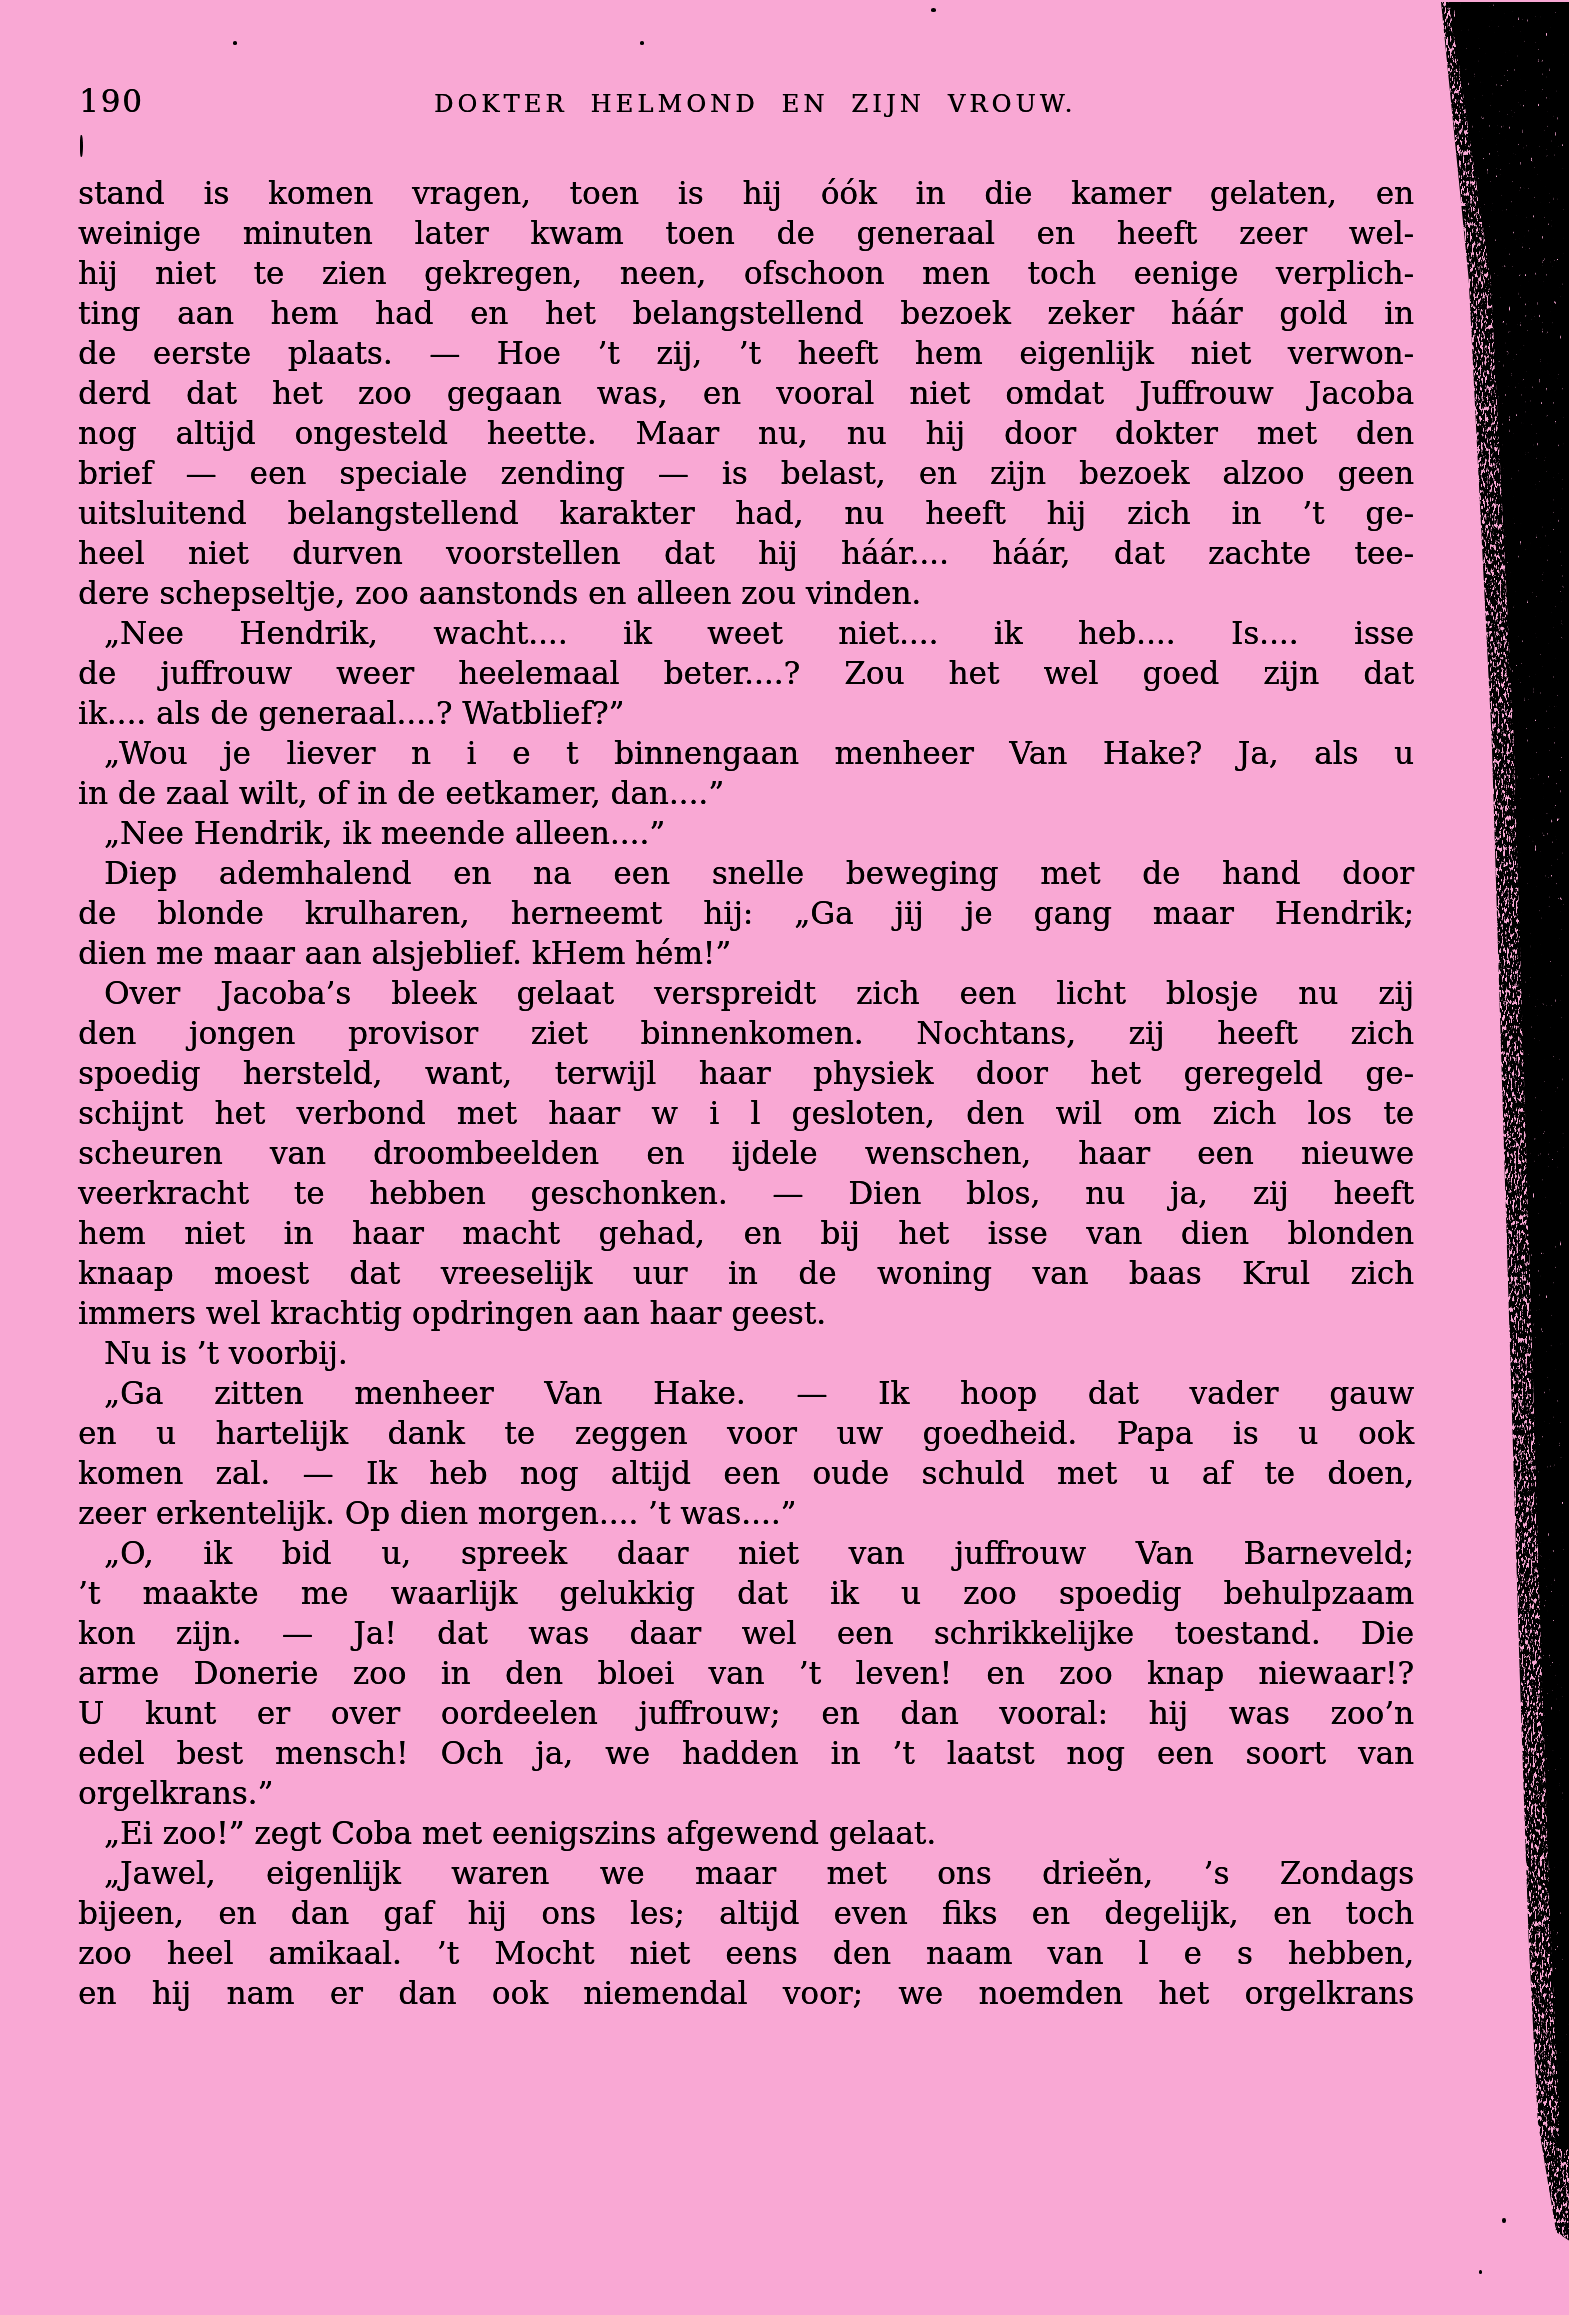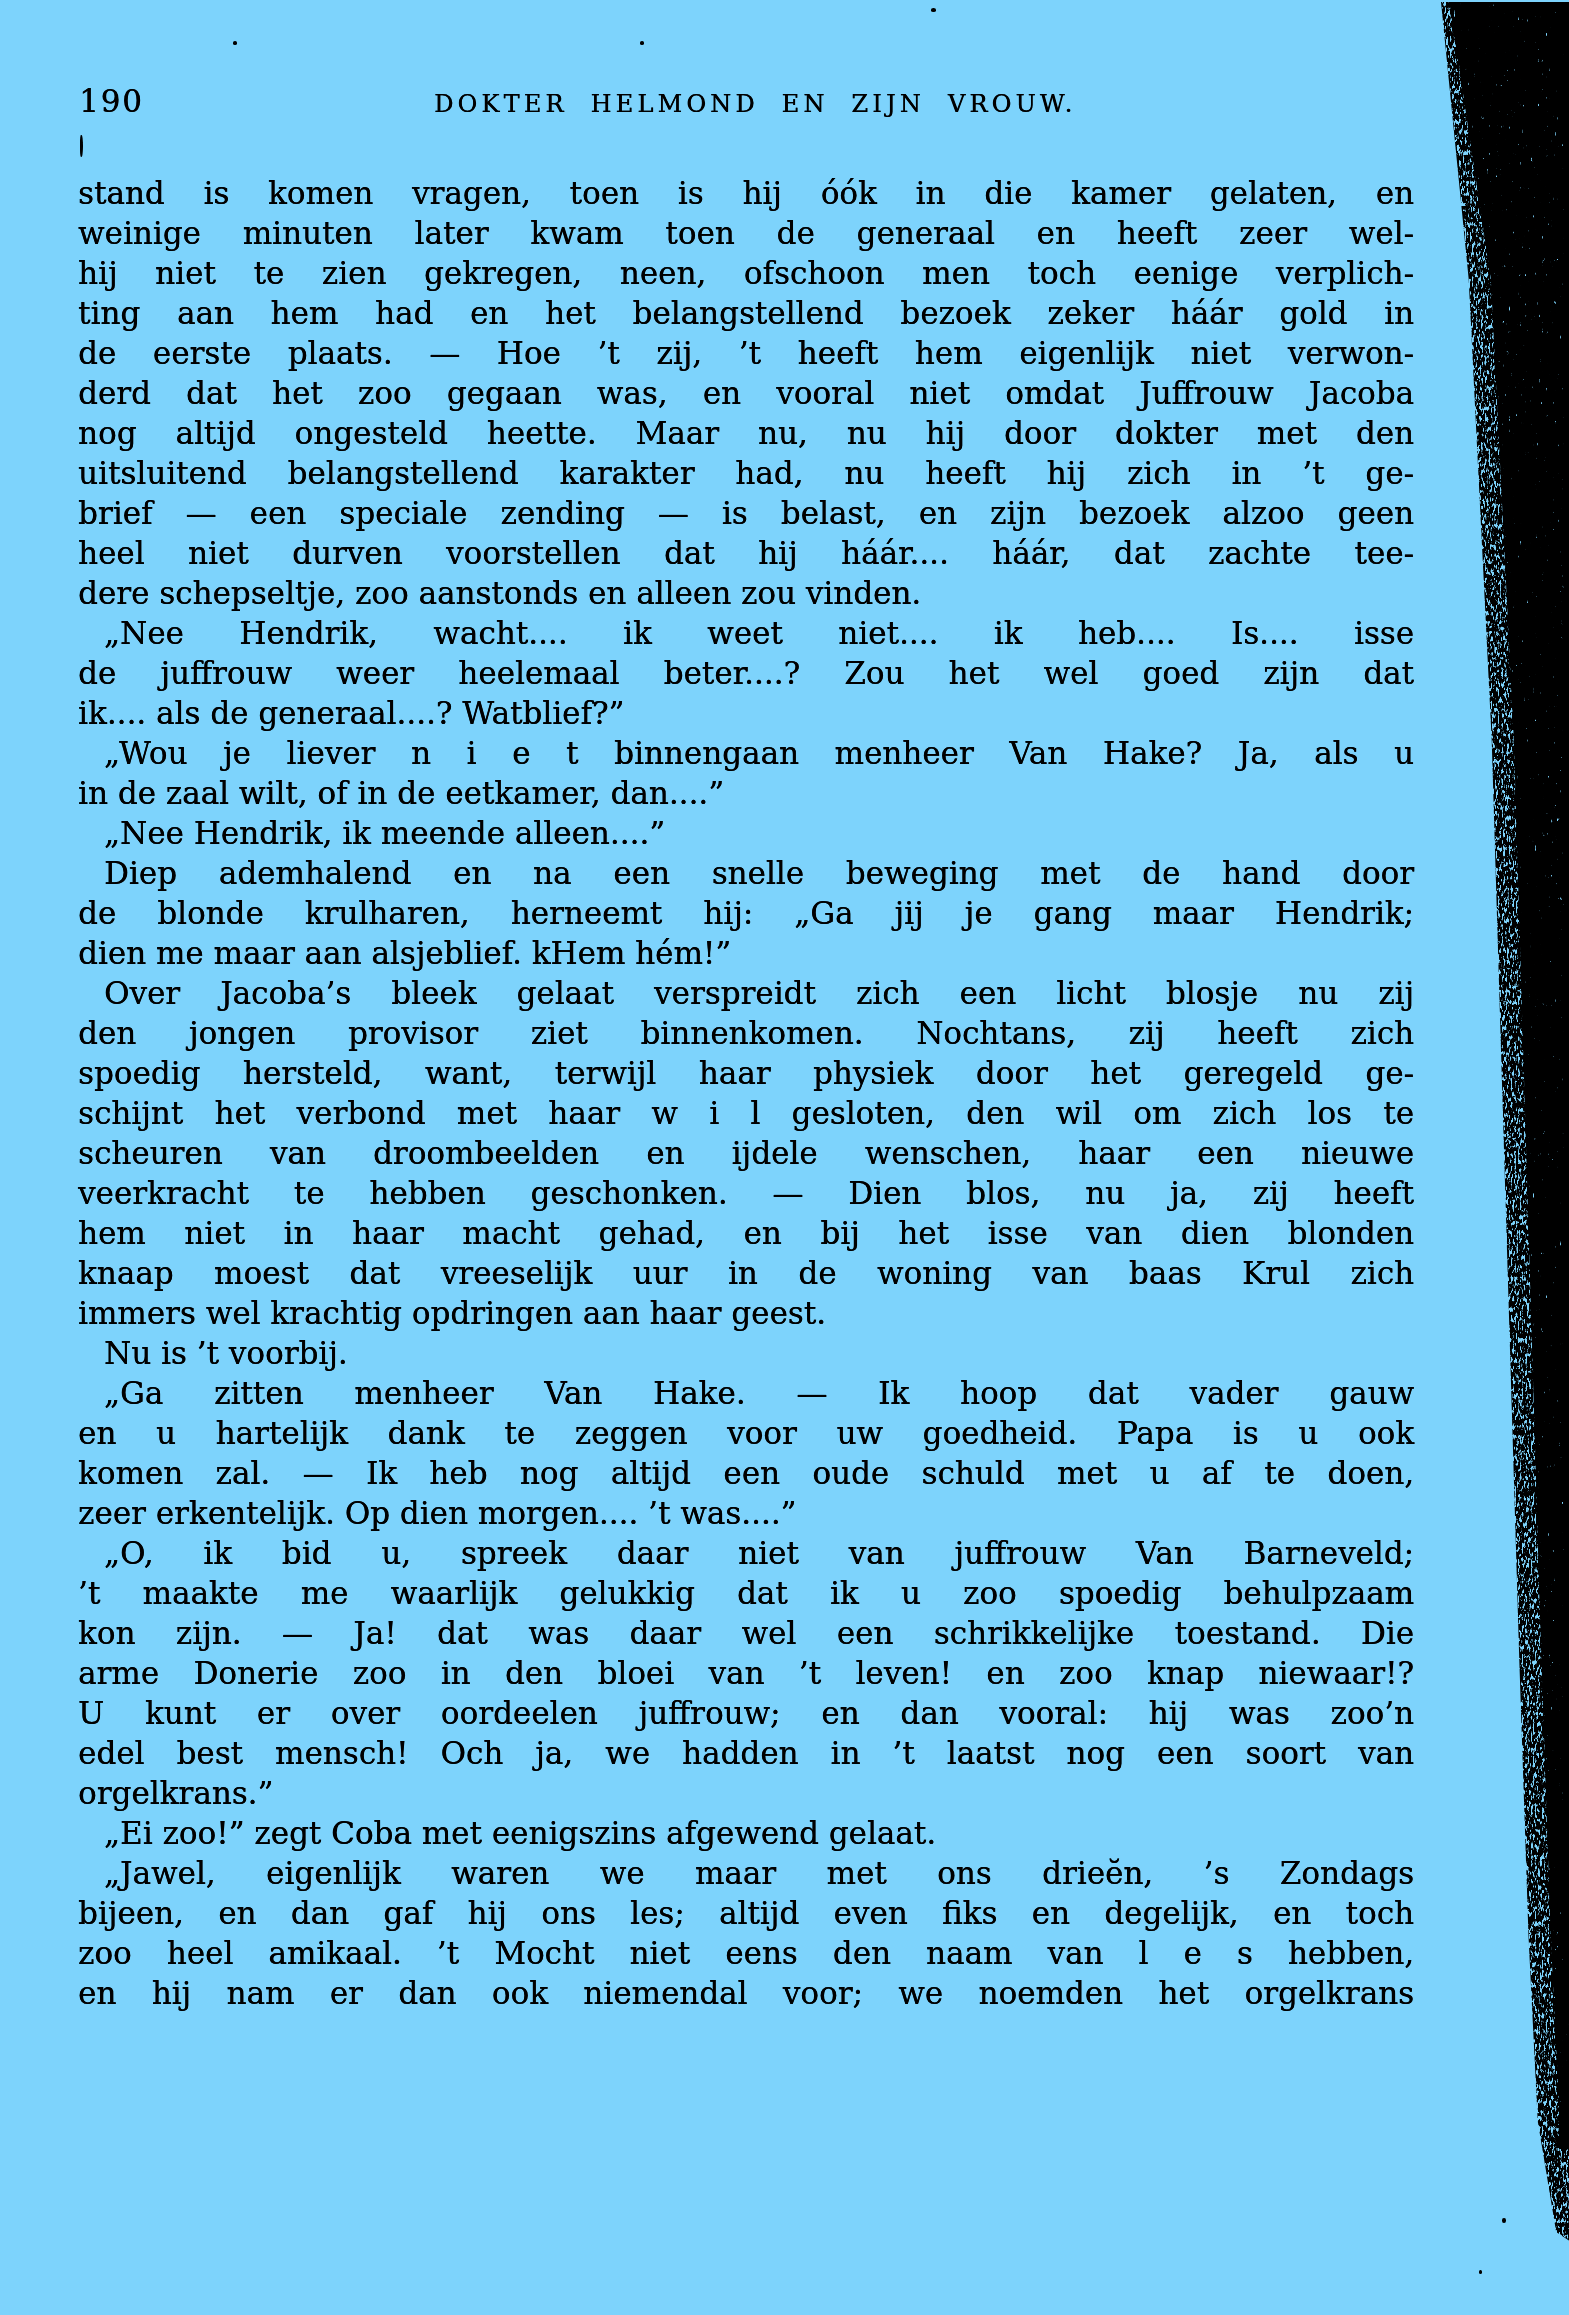--- a/index.html
+++ b/index.html
@@ -7,21 +7,21 @@
     padding: 0;
     width: 1570px;
     height: 2316px;
     background: #ffffff;
     overflow: hidden;
   }
   .page {
     position: relative;
     width: 1570px;
     height: 2316px;
-    background: #7dd3fc;
+    background: #f9a8d4;
     color: #000000;
     font-family: "DejaVu Serif", serif;
   }
   .header { position: absolute; top: 0; left: 0; width: 100%; height: 138px; }
   .pagenum {
     position: absolute;
     left: 79px;
     top: 83px;
     font-size: 31px;
     letter-spacing: 1.8px;
@@ -86,22 +86,22 @@
   </div>
 
   <div class="body-text">
       <div class="line">stand is komen vragen, toen is hij óók in die kamer gelaten, en</div>
       <div class="line">weinige minuten later kwam toen de generaal en heeft zeer wel-</div>
       <div class="line">hij niet te zien gekregen, neen, ofschoon men toch eenige verplich-</div>
       <div class="line">ting aan hem had en het belangstellend bezoek zeker háár gold in</div>
       <div class="line">de eerste plaats. — Hoe ’t zij, ’t heeft hem eigenlijk niet verwon-</div>
       <div class="line">derd dat het zoo gegaan was, en vooral niet omdat Juffrouw Jacoba</div>
       <div class="line">nog altijd ongesteld heette. Maar nu, nu hij door dokter met den</div>
+      <div class="line">brief — een speciale zending — is belast, en zijn bezoek alzoo geen</div>
       <div class="line">uitsluitend belangstellend karakter had, nu heeft hij zich in ’t ge-</div>
-      <div class="line">brief — een speciale zending — is belast, en zijn bezoek alzoo geen</div>
       <div class="line">heel niet durven voorstellen dat hij háár.... háár, dat zachte tee-</div>
       <div class="line para-end">dere schepseltje, zoo aanstonds en alleen zou vinden.</div>
       <div class="line indent">„Nee Hendrik, wacht.... ik weet niet.... ik heb.... Is.... isse</div>
       <div class="line">de juffrouw weer heelemaal beter....? Zou het wel goed zijn dat</div>
       <div class="line para-end">ik.... als de generaal....? Watblief?”</div>
       <div class="line indent">„Wou je liever n i e t binnengaan menheer Van Hake? Ja, als u</div>
       <div class="line para-end">in de zaal wilt, of in de eetkamer, dan....”</div>
       <div class="line indent para-end">„Nee Hendrik, ik meende alleen....”</div>
       <div class="line indent">Diep ademhalend en na een snelle beweging met de hand door</div>
       <div class="line">de blonde krulharen, herneemt hij: „Ga jij je gang maar Hendrik;</div>

